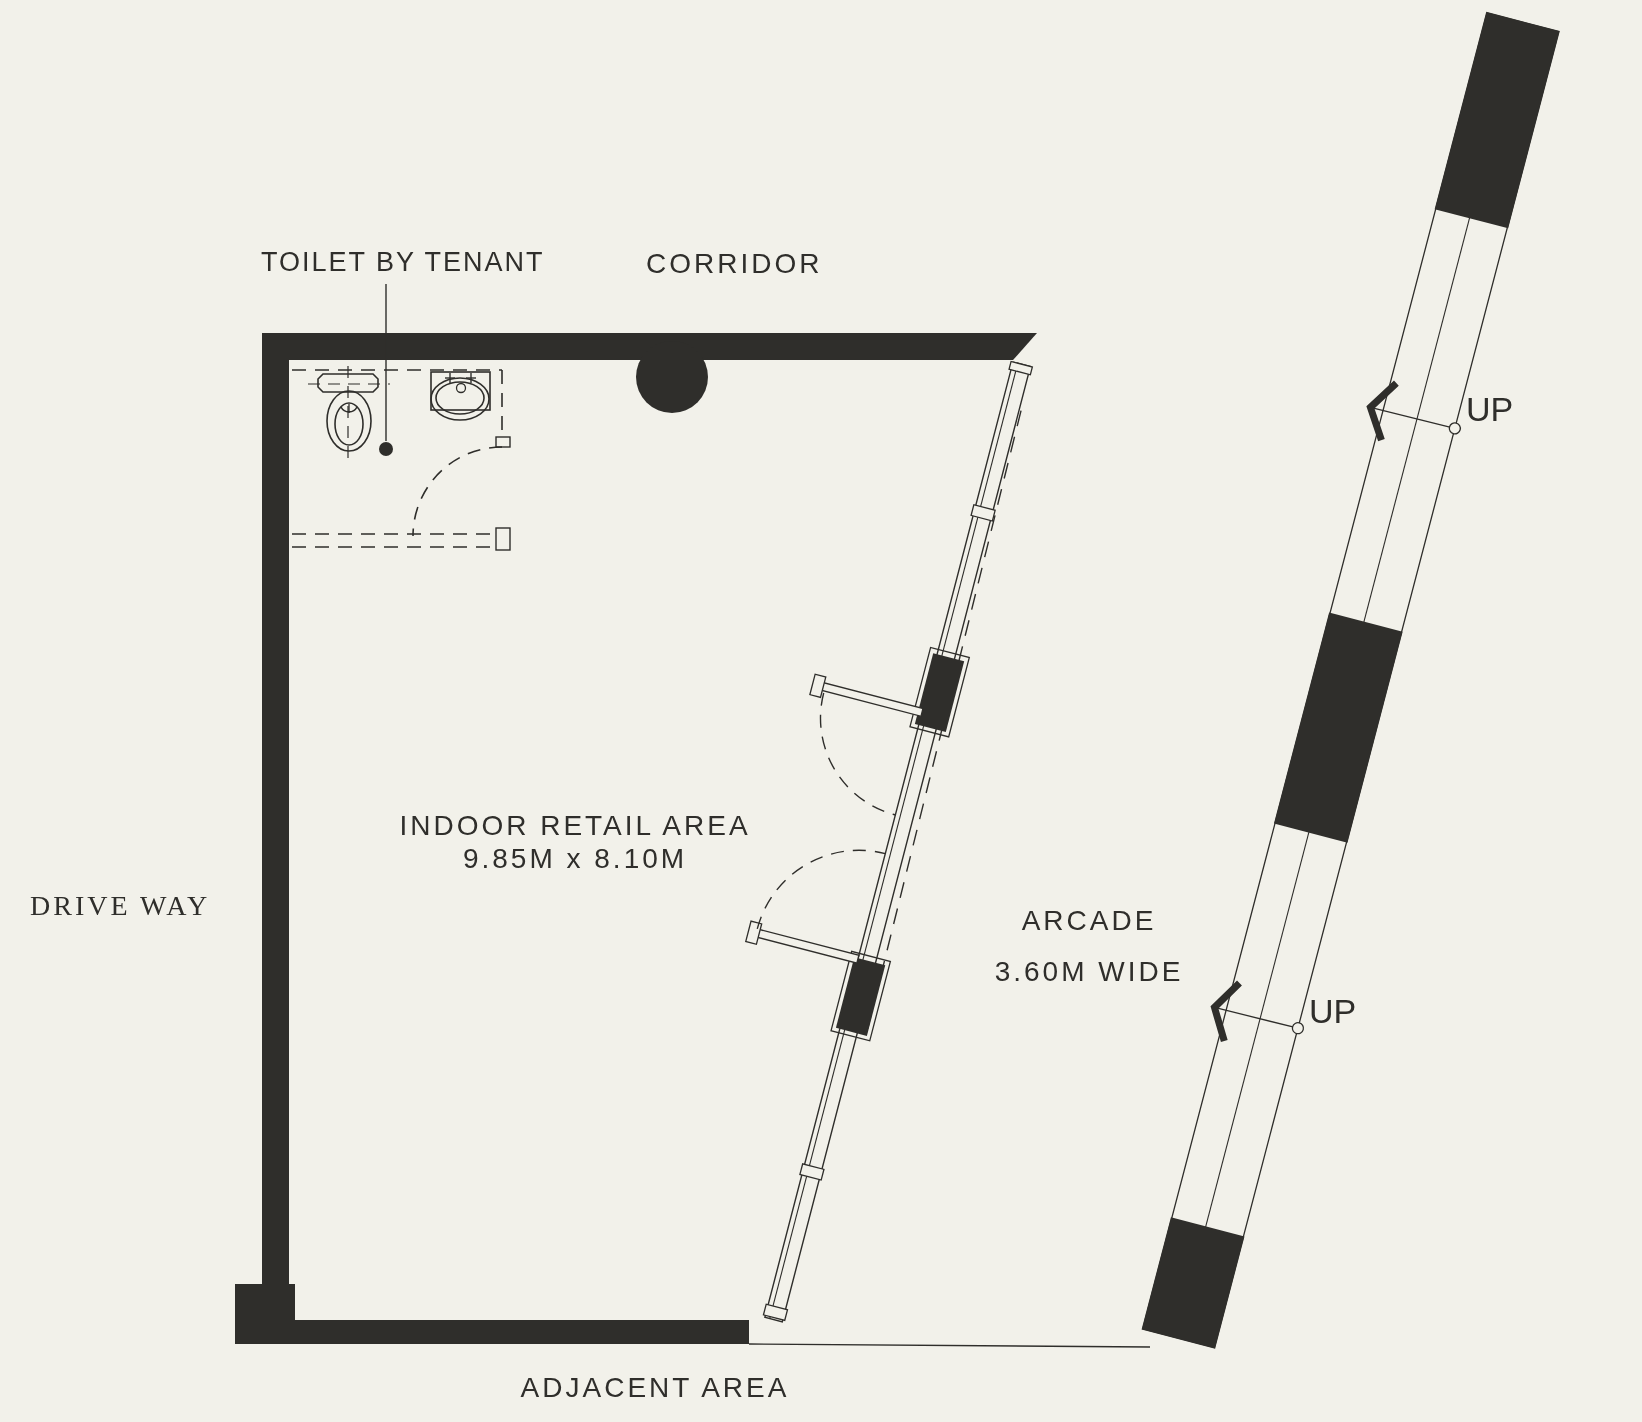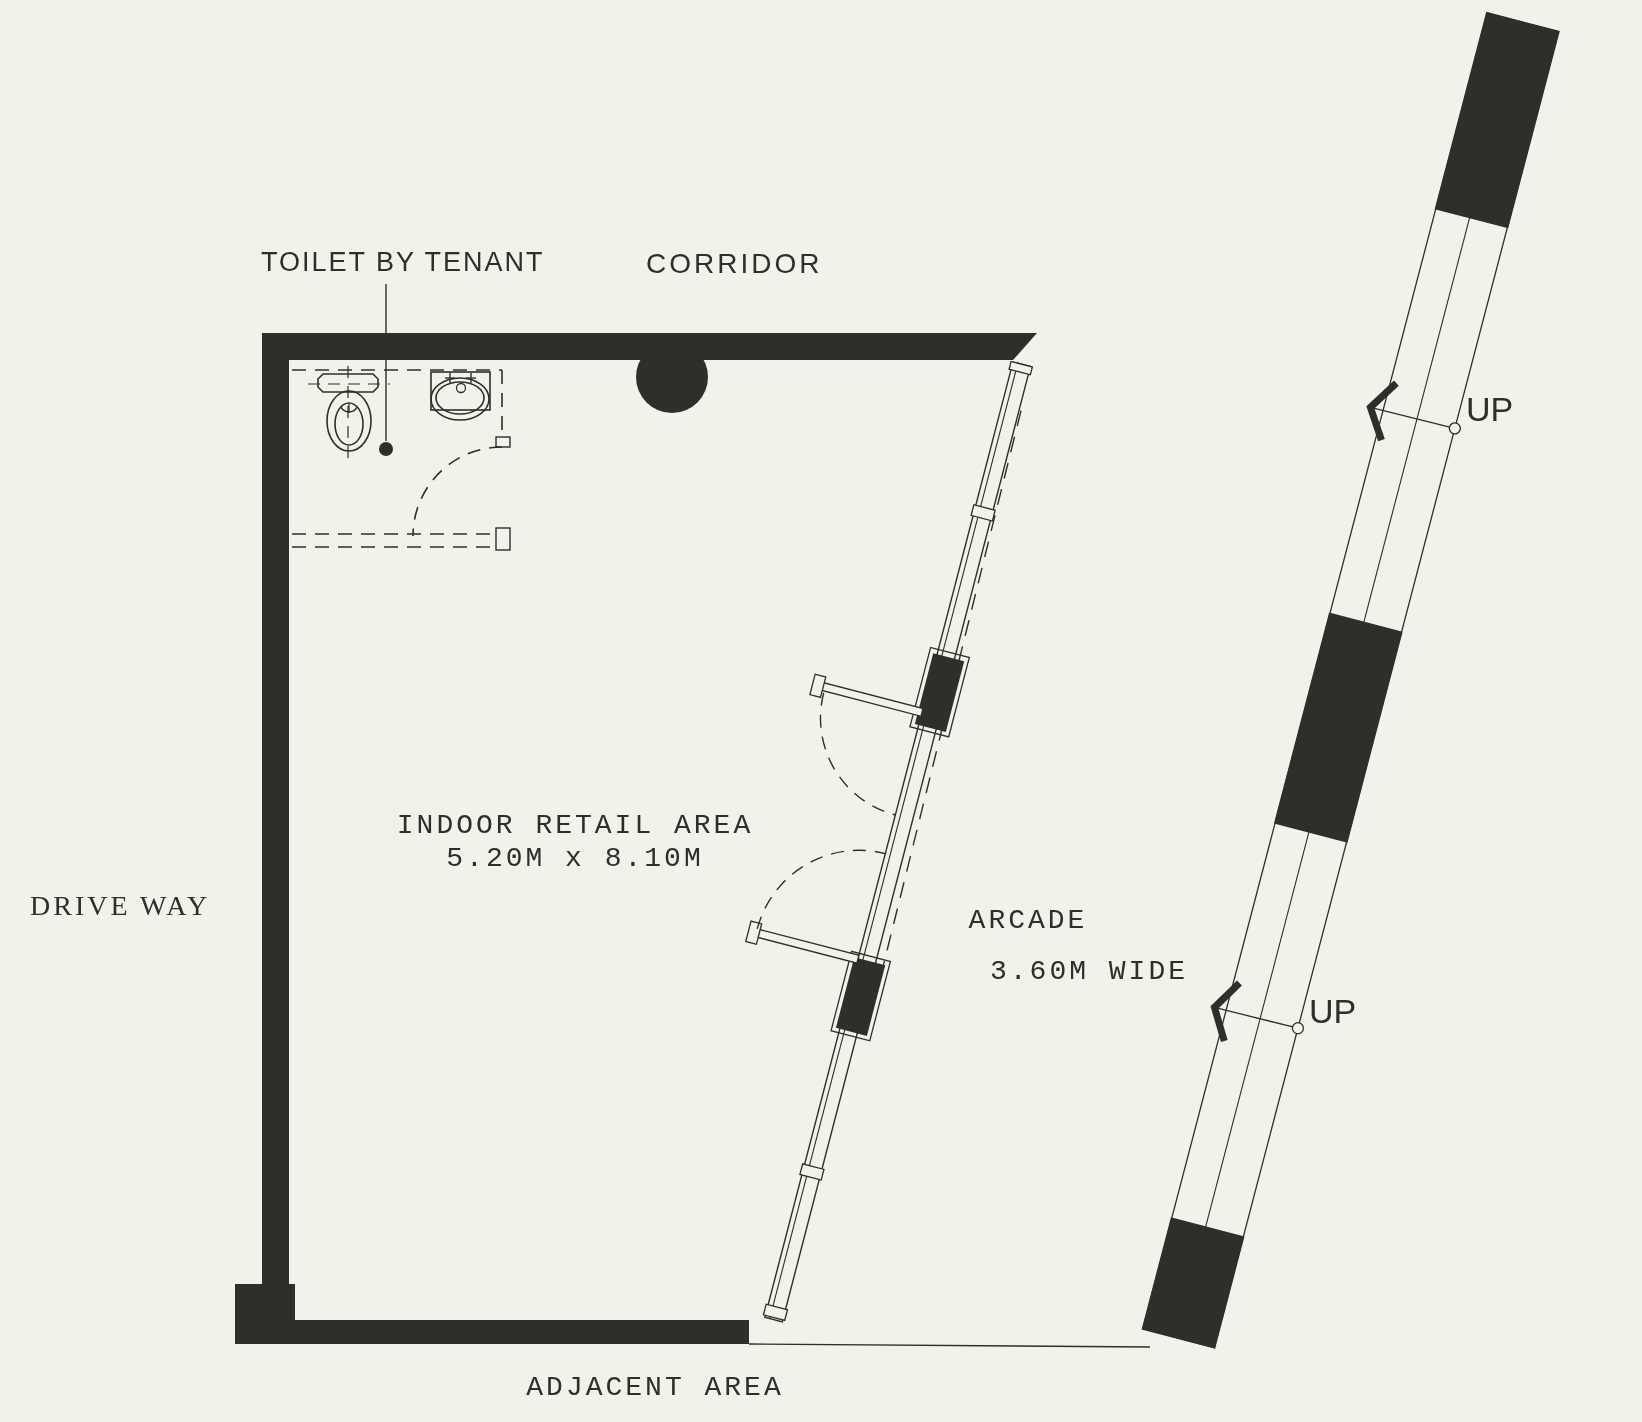--- a/index.html
+++ b/index.html
@@ -15,21 +15,21 @@
   .lbl{
     position:absolute;
     font-family:"Liberation Sans", sans-serif;
     font-weight:500;
     font-size:28px;
     line-height:1.15;
     letter-spacing:3px;
     color:#2f2e2b;
     white-space:nowrap;
   }
-  .lbl.centered{transform:translateX(-50%);font-family:Liberation Mono, monospace;}
+  .lbl.centered{transform:translateX(-50%);}
   .lbl.up{
     font-size:34px;
     font-weight:400;
     letter-spacing:0;
   }
   .ink{fill:#2f2e2b;}
   .ln{stroke:#2f2e2b;fill:none;}
 </style>
 </head>
 <body>
@@ -132,25 +132,25 @@
         <polyline class="ln" points="6,1001 -12,1031 6,1061" stroke-width="7"></polyline>
       </g>
     </g>
   </svg>
 
   <div class="lbl" style="left:261px;top:247px;font-size:27px;letter-spacing:2px;">TOILET BY TENANT</div>
 
   <div class="lbl" style="left:646px;top:248px;">CORRIDOR</div>
 
   <div class="lbl centered" style="left:575px;top:810px;">INDOOR RETAIL AREA</div>
-  <div class="lbl centered" style="left:575px;top:843px;">5.20M x 8.10M</div>
+  <div class="lbl centered" style="left:575px;top:843px;">9.85M x 8.10M</div>
 
   <div class="lbl" style="left:30px;top:890px;font-family:Liberation Serif, serif;">DRIVE WAY</div>
 
-  <div class="lbl centered" style="left:1028px;top:905px;">ARCADE</div>
+  <div class="lbl centered" style="left:1089px;top:905px;">ARCADE</div>
   <div class="lbl centered" style="left:1089px;top:956px;">3.60M WIDE</div>
 
   <div class="lbl centered" style="left:655px;top:1372px;">ADJACENT AREA</div>
 
   <div class="lbl up" style="left:1466px;top:390px;">UP</div>
   <div class="lbl up" style="left:1309px;top:992px;">UP</div>
 
 </div>
 
 </body></html>

